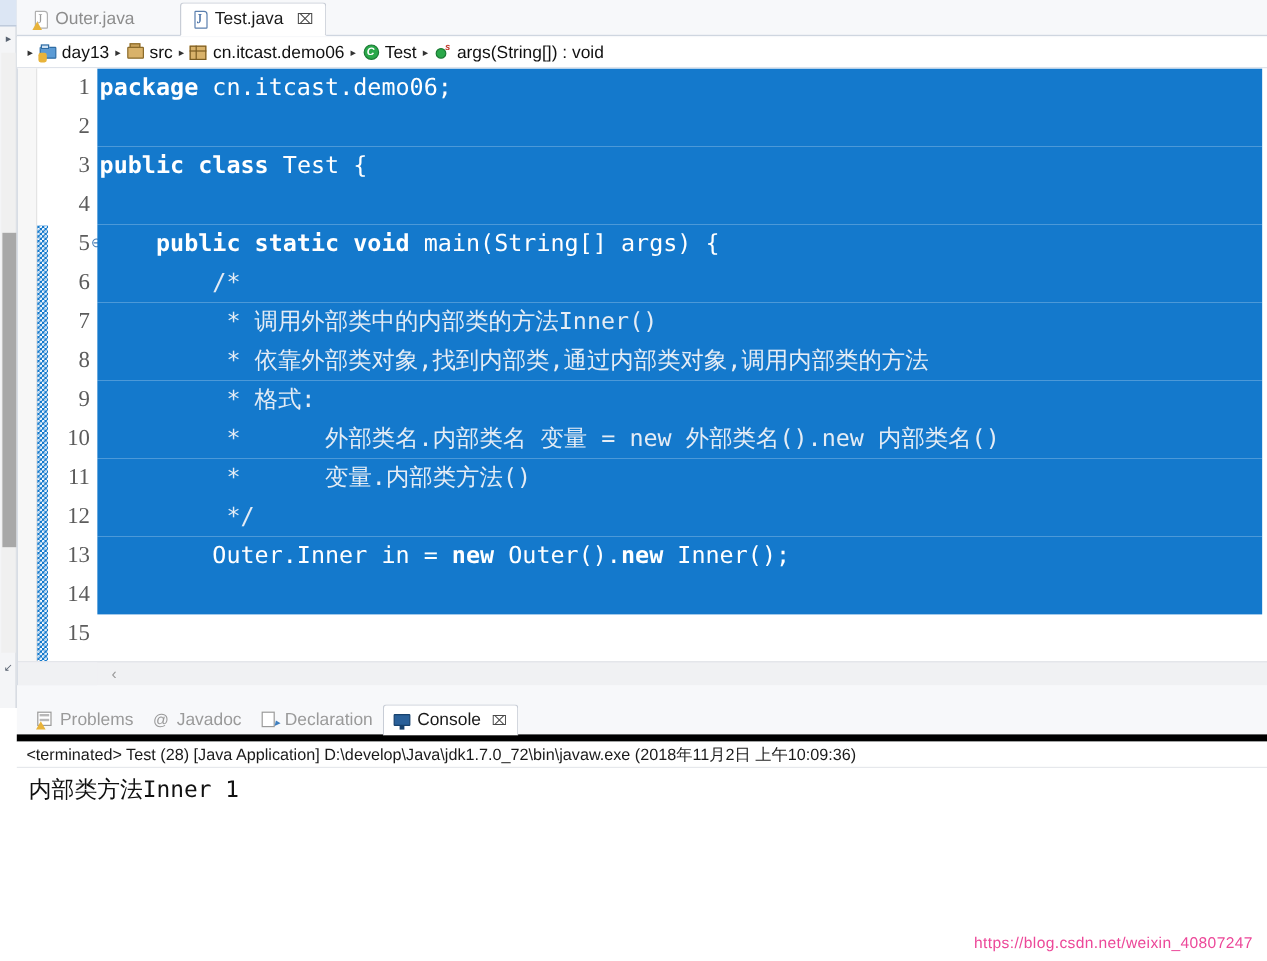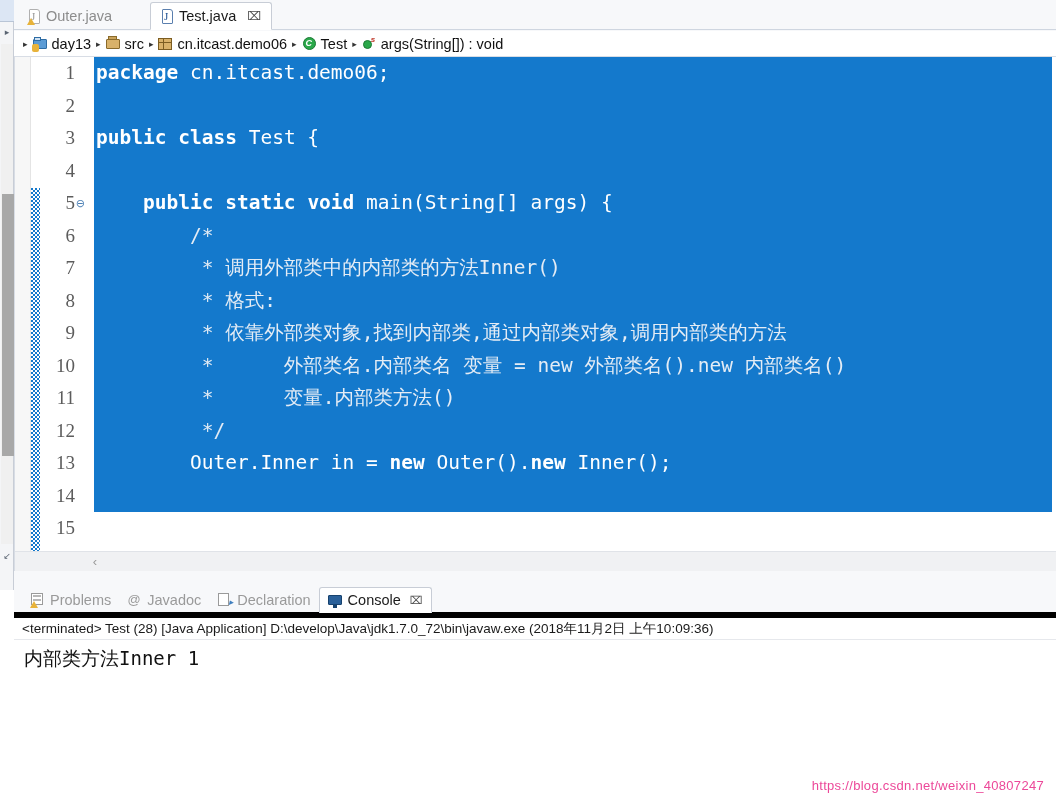--- a/index.html
+++ b/index.html
@@ -139,21 +139,20 @@
   .ln { height:32.5px; line-height:32.5px; position:relative; }
   .fold {
     position:absolute; right:-10px; top:0; width:10px;
     font-size:11px; color:#4a7fb5; line-height:32.5px;
   }
   .code-text {
     position:absolute; left:66px; top:0; right:4px; height:494px;
     overflow:hidden;
     font-family:"DejaVu Sans Mono", monospace;
     font-size:19.5px;
-    margin-left:13px;
   }
   .cline {
     height:32.5px; line-height:32.5px; white-space:pre;
     color:#ffffff; background:#1479cc;
     padding-left:2px;
   }
   .cline.blank { }
   .kw { font-weight:bold; }
   .cmt { color:#e4ecf5; }
 
@@ -326,22 +325,22 @@
           <div class="ln">15</div>
         </div>
       <div class="code-text" id="codetext">
           <div class="cline"><span class="kw">package</span><span></span><span> </span><span></span><span>cn</span><span></span><span>.</span><span></span><span>itcast</span><span></span><span>.</span><span></span><span>demo06</span><span></span><span>;</span></div>
           <div class="cline blank">&nbsp;</div>
           <div class="cline"><span class="kw">public</span><span></span><span> </span><span></span><span class="kw">class</span><span></span><span> </span><span></span><span>Test</span><span></span><span> {</span></div>
           <div class="cline blank">&nbsp;</div>
           <div class="cline"><span>    </span><span></span><span class="kw">public</span><span></span><span> </span><span></span><span class="kw">static</span><span></span><span> </span><span></span><span class="kw">void</span><span></span><span> </span><span></span><span>main</span><span></span><span>(</span><span></span><span>String</span><span></span><span>[] </span><span></span><span>args</span><span></span><span>) {</span></div>
           <div class="cline"><span class="cmt">        /*</span></div>
           <div class="cline"><span class="cmt">         * 调用外部类中的内部类的方法Inner()</span></div>
+          <div class="cline"><span class="cmt">         * 依靠外部类对象,找到内部类,通过内部类对象,调用内部类的方法</span></div>
           <div class="cline"><span class="cmt">         * 格式:</span></div>
-          <div class="cline"><span class="cmt">         * 依靠外部类对象,找到内部类,通过内部类对象,调用内部类的方法</span></div>
           <div class="cline"><span class="cmt">         *      外部类名.内部类名 变量 = new 外部类名().new 内部类名()</span></div>
           <div class="cline"><span class="cmt">         *      变量.内部类方法()</span></div>
           <div class="cline"><span class="cmt">         */</span></div>
           <div class="cline"><span>        </span><span></span><span>Outer</span><span></span><span>.</span><span></span><span>Inner</span><span></span><span> </span><span></span><span>in</span><span></span><span> = </span><span></span><span class="kw">new</span><span></span><span> </span><span></span><span>Outer</span><span></span><span>().</span><span></span><span class="kw">new</span><span></span><span> </span><span></span><span>Inner</span><span></span><span>();</span></div>
           <div class="cline blank">&nbsp;</div>
         </div>
 
       <div class="hscroll">
         <div class="hscroll-thumb"></div>
         <div class="hscroll-left">‹</div>

